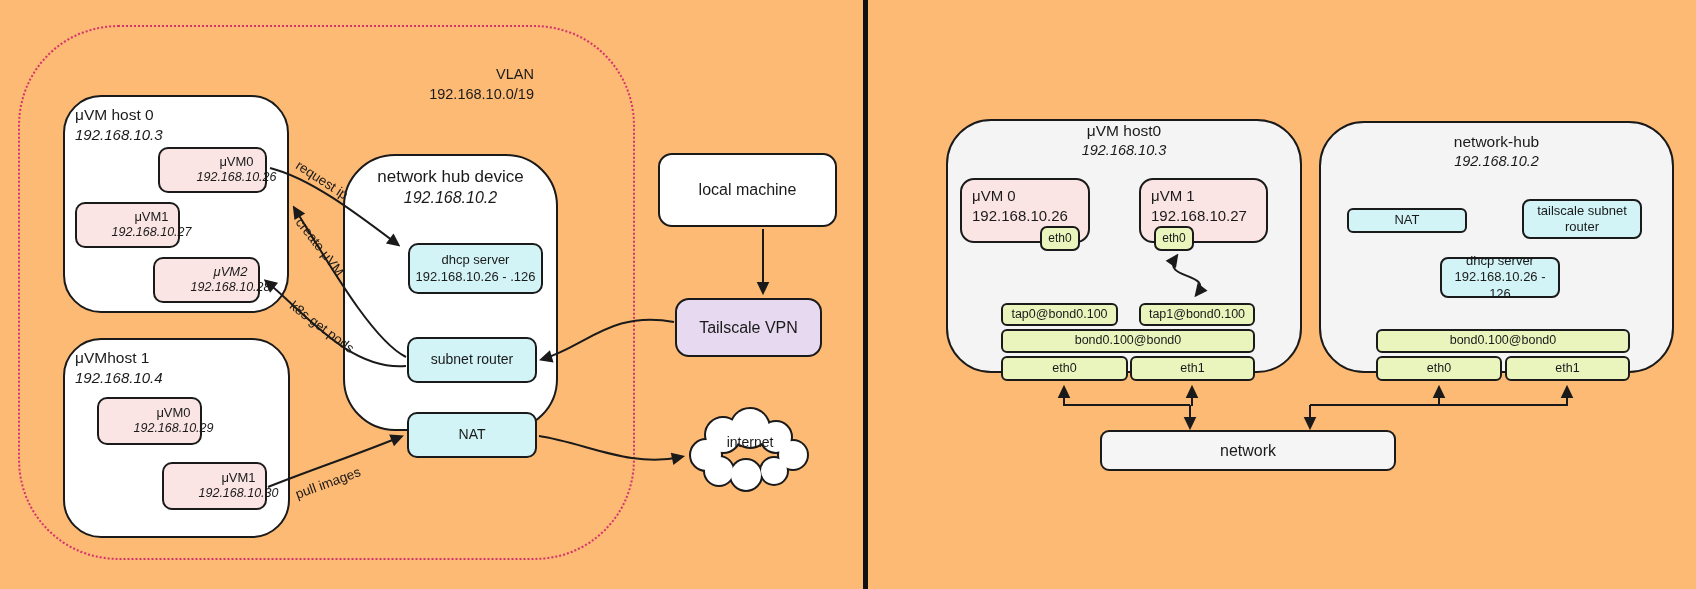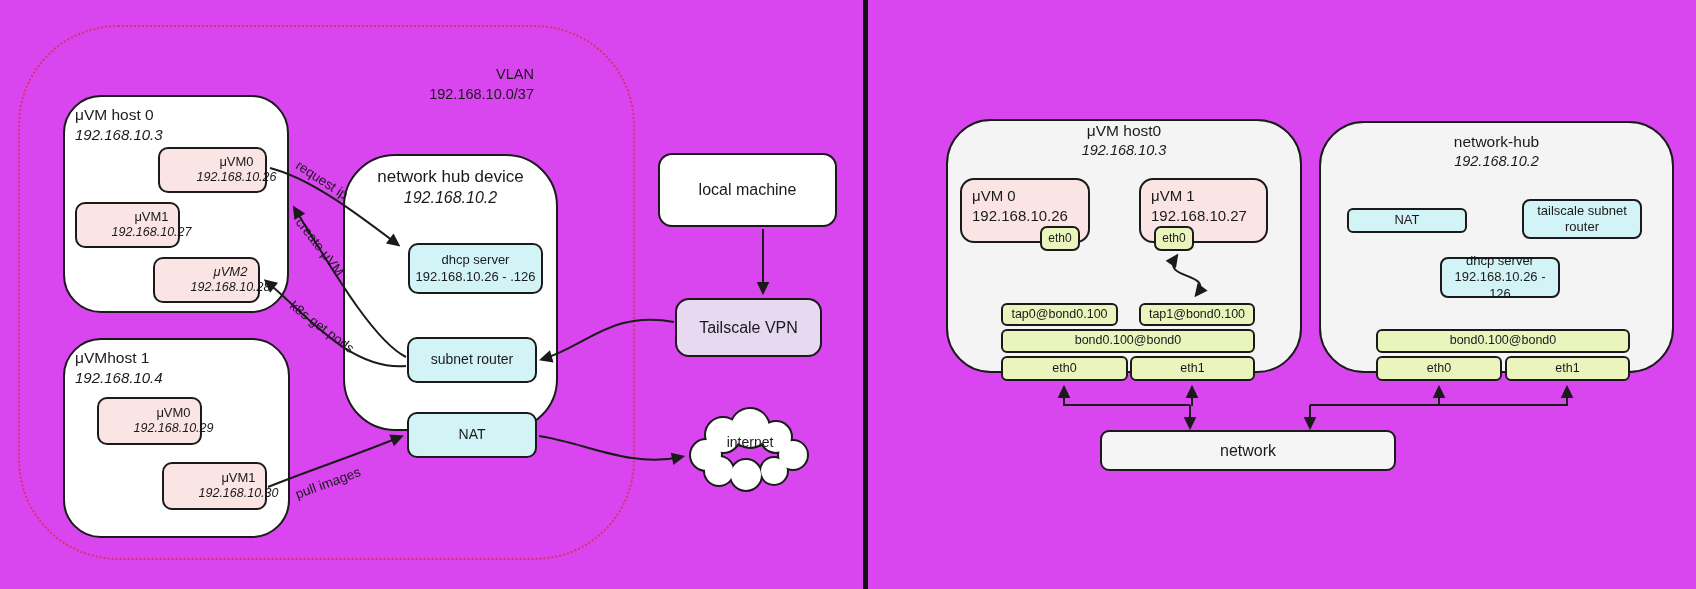--- a/index.html
+++ b/index.html
@@ -1,17 +1,17 @@
 <!DOCTYPE html>
 <html><head>
 <meta charset="utf-8">
 <style>
   html,body{margin:0;padding:0;background:#ffffff;}
   body{font-family:"Liberation Sans", sans-serif;color:#1a1a1a;}
-  #canvas{position:relative;width:1696px;height:589px;background:#d946ef;overflow:hidden;}
+  #canvas{position:relative;width:1696px;height:589px;background:#fdba74;overflow:hidden;}
   .abs{position:absolute;box-sizing:border-box;}
   .box{border:2px solid #1a1a1a;border-radius:10px;display:flex;flex-direction:column;
        align-items:center;justify-content:center;text-align:center;line-height:1.25;}
   .bigbox{border:2.4px solid #1a1a1a;background:#fff;border-radius:38px;}
   .pink{background:#fbe5e4;padding-left:48px;}
   .cyan{background:#d2f4f7;}
   .green{background:#e9f5bd;}
   .purple{background:#e6d9f0;}
   .gray{background:#f4f4f4;}
   .white{background:#ffffff;}
@@ -27,21 +27,21 @@
   .divider{background:#111;}
 </style>
 </head>
 <body>
 
 <div id="canvas">
 
   <div class="abs vlan" style="left:18px;top:25px;width:617px;height:535px;"></div>
   <div class="abs" style="left:334px;top:64px;width:200px;text-align:right;font-size:14.5px;line-height:1.4;">
     <div>VLAN</div>
-    <div>192.168.10.0/37</div>
+    <div>192.168.10.0/19</div>
   </div>
 
   <div class="abs bigbox" style="left:63px;top:95px;width:226px;height:218px;">
     <div class="corner-label" style="font-size:15.5px;">
       <div>μVM host 0</div>
       <div class="it" style="font-size:15px;">192.168.10.3</div>
     </div>
   </div>
   <div class="abs box pink" style="left:158px;top:147px;width:109px;height:46px;">
     <div style="font-size:13px;">μVM0</div>

